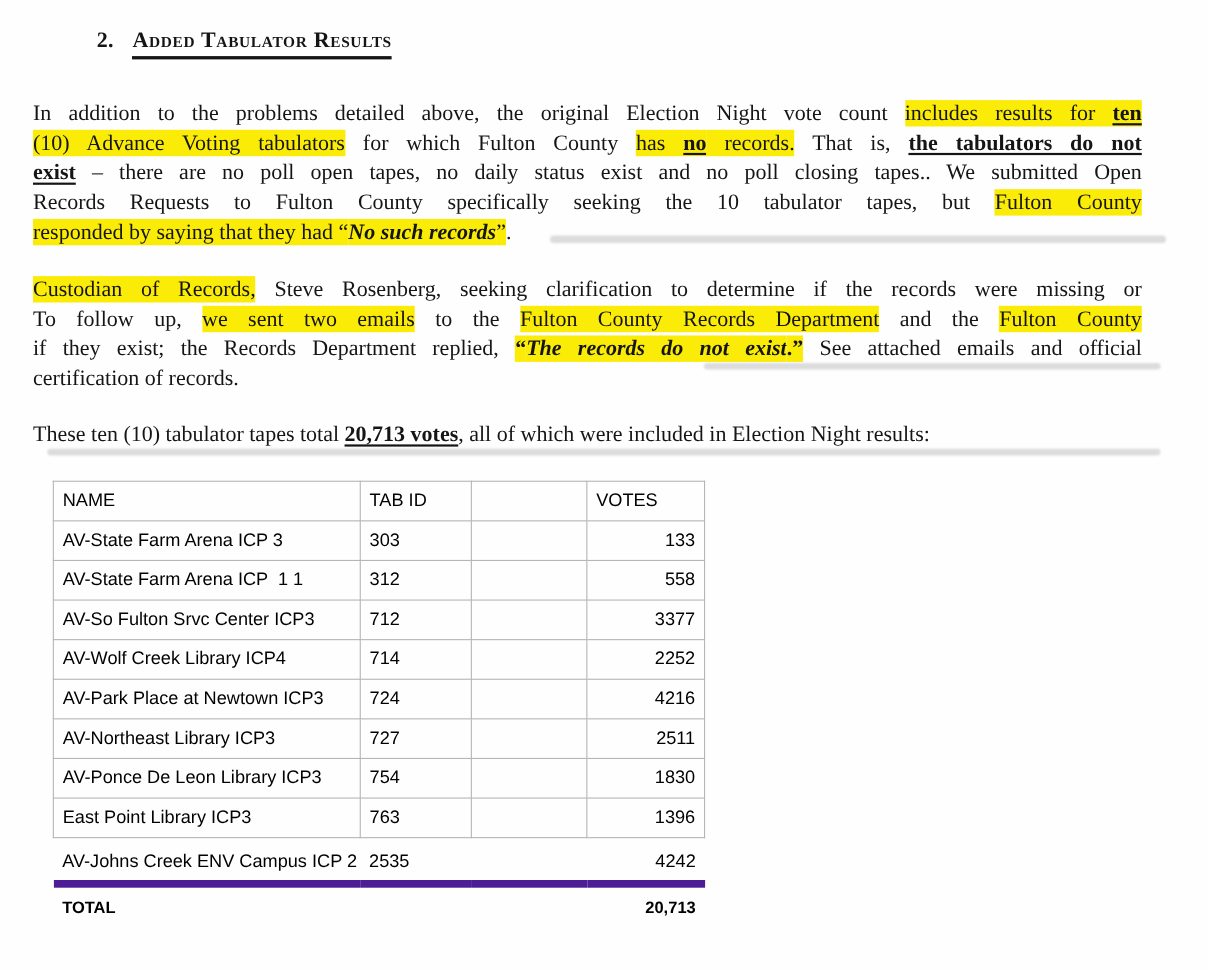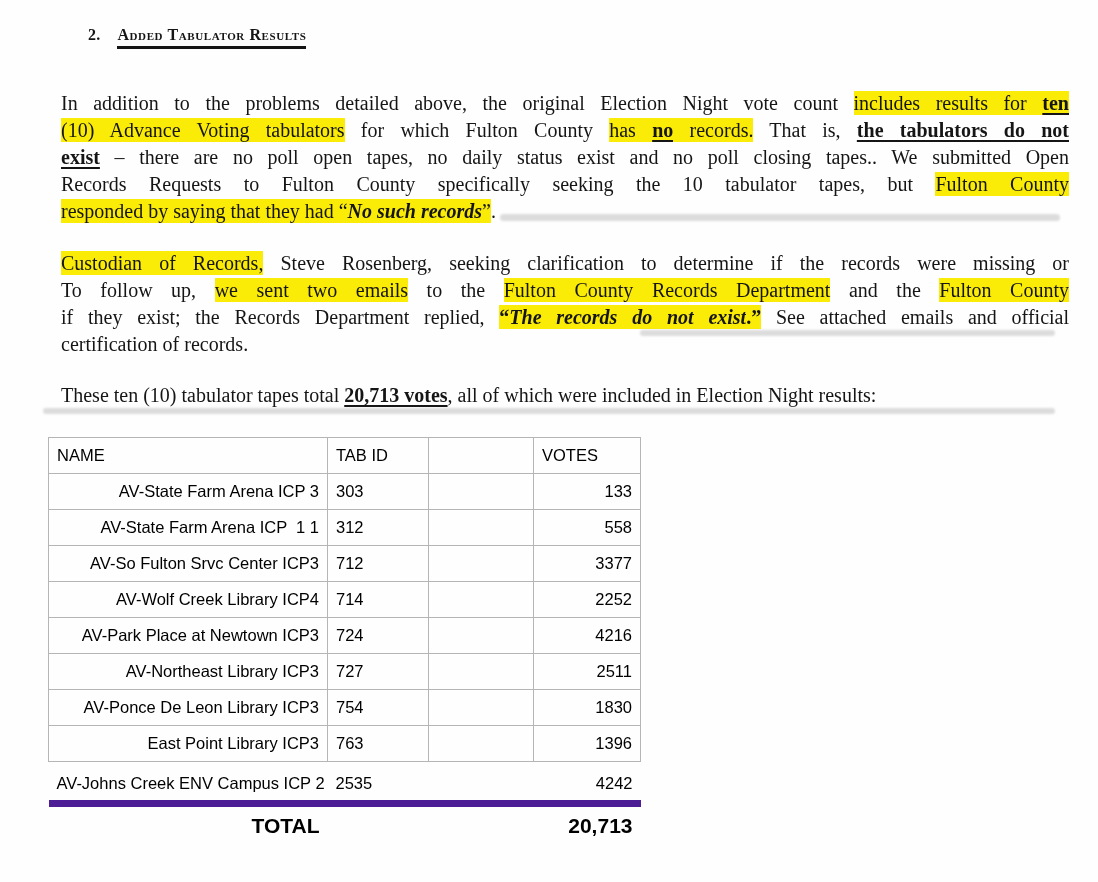--- a/index.html
+++ b/index.html
@@ -1,50 +1,50 @@
 <!DOCTYPE html>
 <html><head>
 <meta charset="utf-8">
 <style>
   html,body{margin:0;padding:0;background:#ffffff;}
   .page{
     position:relative;width:1098px;height:882px;background:#fefefe;overflow:hidden;
     font-family:"Liberation Serif", serif;color:#151515;
   }
   
-  .heading{position:absolute;top:26px;left:88px;font-size:16px;font-weight:bold;letter-spacing:.2px;}
+  .heading{position:absolute;top:26px;left:88px;font-size:20px;font-weight:bold;letter-spacing:.2px;}
   .heading .num{display:inline-block;margin-right:17px;}
   .heading .title{
     display:inline-block;font-variant:small-caps;letter-spacing:.6px;
     border-bottom:3px solid #151515;padding-bottom:2px;
   }
   
-  .para{position:absolute;left:61px;width:1008px;font-size:20px;line-height:27px;}
+  .para{position:absolute;left:30px;width:1008px;font-size:20px;line-height:27px;}
   .para .line{text-align:justify;text-align-last:justify;}
   .para .line.last{text-align:last;text-align-last:left;}
   .p1{top:90px;} .p2{top:250px;} .p3{top:382px;}
   .hl{background:#fbec08;padding:1px 0;}
   .b{font-weight:bold;}
   .i{font-style:italic;}
   .u{text-decoration:underline;text-decoration-thickness:2px;text-underline-offset:3px;}
   
   .tablewrap{
     position:absolute;left:48px;top:437px;width:592px;
     font-family:"Liberation Sans", sans-serif;font-size:16.5px;color:#000000;
   }
   table{border-collapse:collapse;width:100%;table-layout:fixed;}
   col.c-name{width:279px;} col.c-tab{width:101px;} col.c-blank{width:105px;} col.c-votes{width:107px;}
   td{border:1px solid #b5b5b5;height:35px;padding:0 8px;overflow:hidden;}
   tr.hdr td{text-align:left;}
-  td.col-name{text-align:right;white-space:pre;}
+  td.col-name{text-align:left;white-space:pre;}
   td.col-tab{}
   td.col-blank{}
   td.col-votes{text-align:right;}
   tr.free td{border:none;border-bottom:7px solid #4c1d95;height:34px;padding-top:4px;}
-  tr.total td{border:none;height:33px;font-weight:bold;font-size:21px;vertical-align:middle;padding-top:2px;}
+  tr.total td{border:none;height:33px;font-weight:bold;font-size:15px;vertical-align:middle;padding-top:2px;}
   
   .streak{position:absolute;background:rgba(150,150,150,0.32);border-radius:4px;filter:blur(1px);}
   .streak.s1{left:500px;top:214px;width:560px;height:7px;}
   .streak.s2{left:640px;top:330px;width:415px;height:6px;}
   .streak.s3{left:43px;top:408px;width:1012px;height:6px;}
 </style>
 </head>
 <body>
 
 <div class="page">

